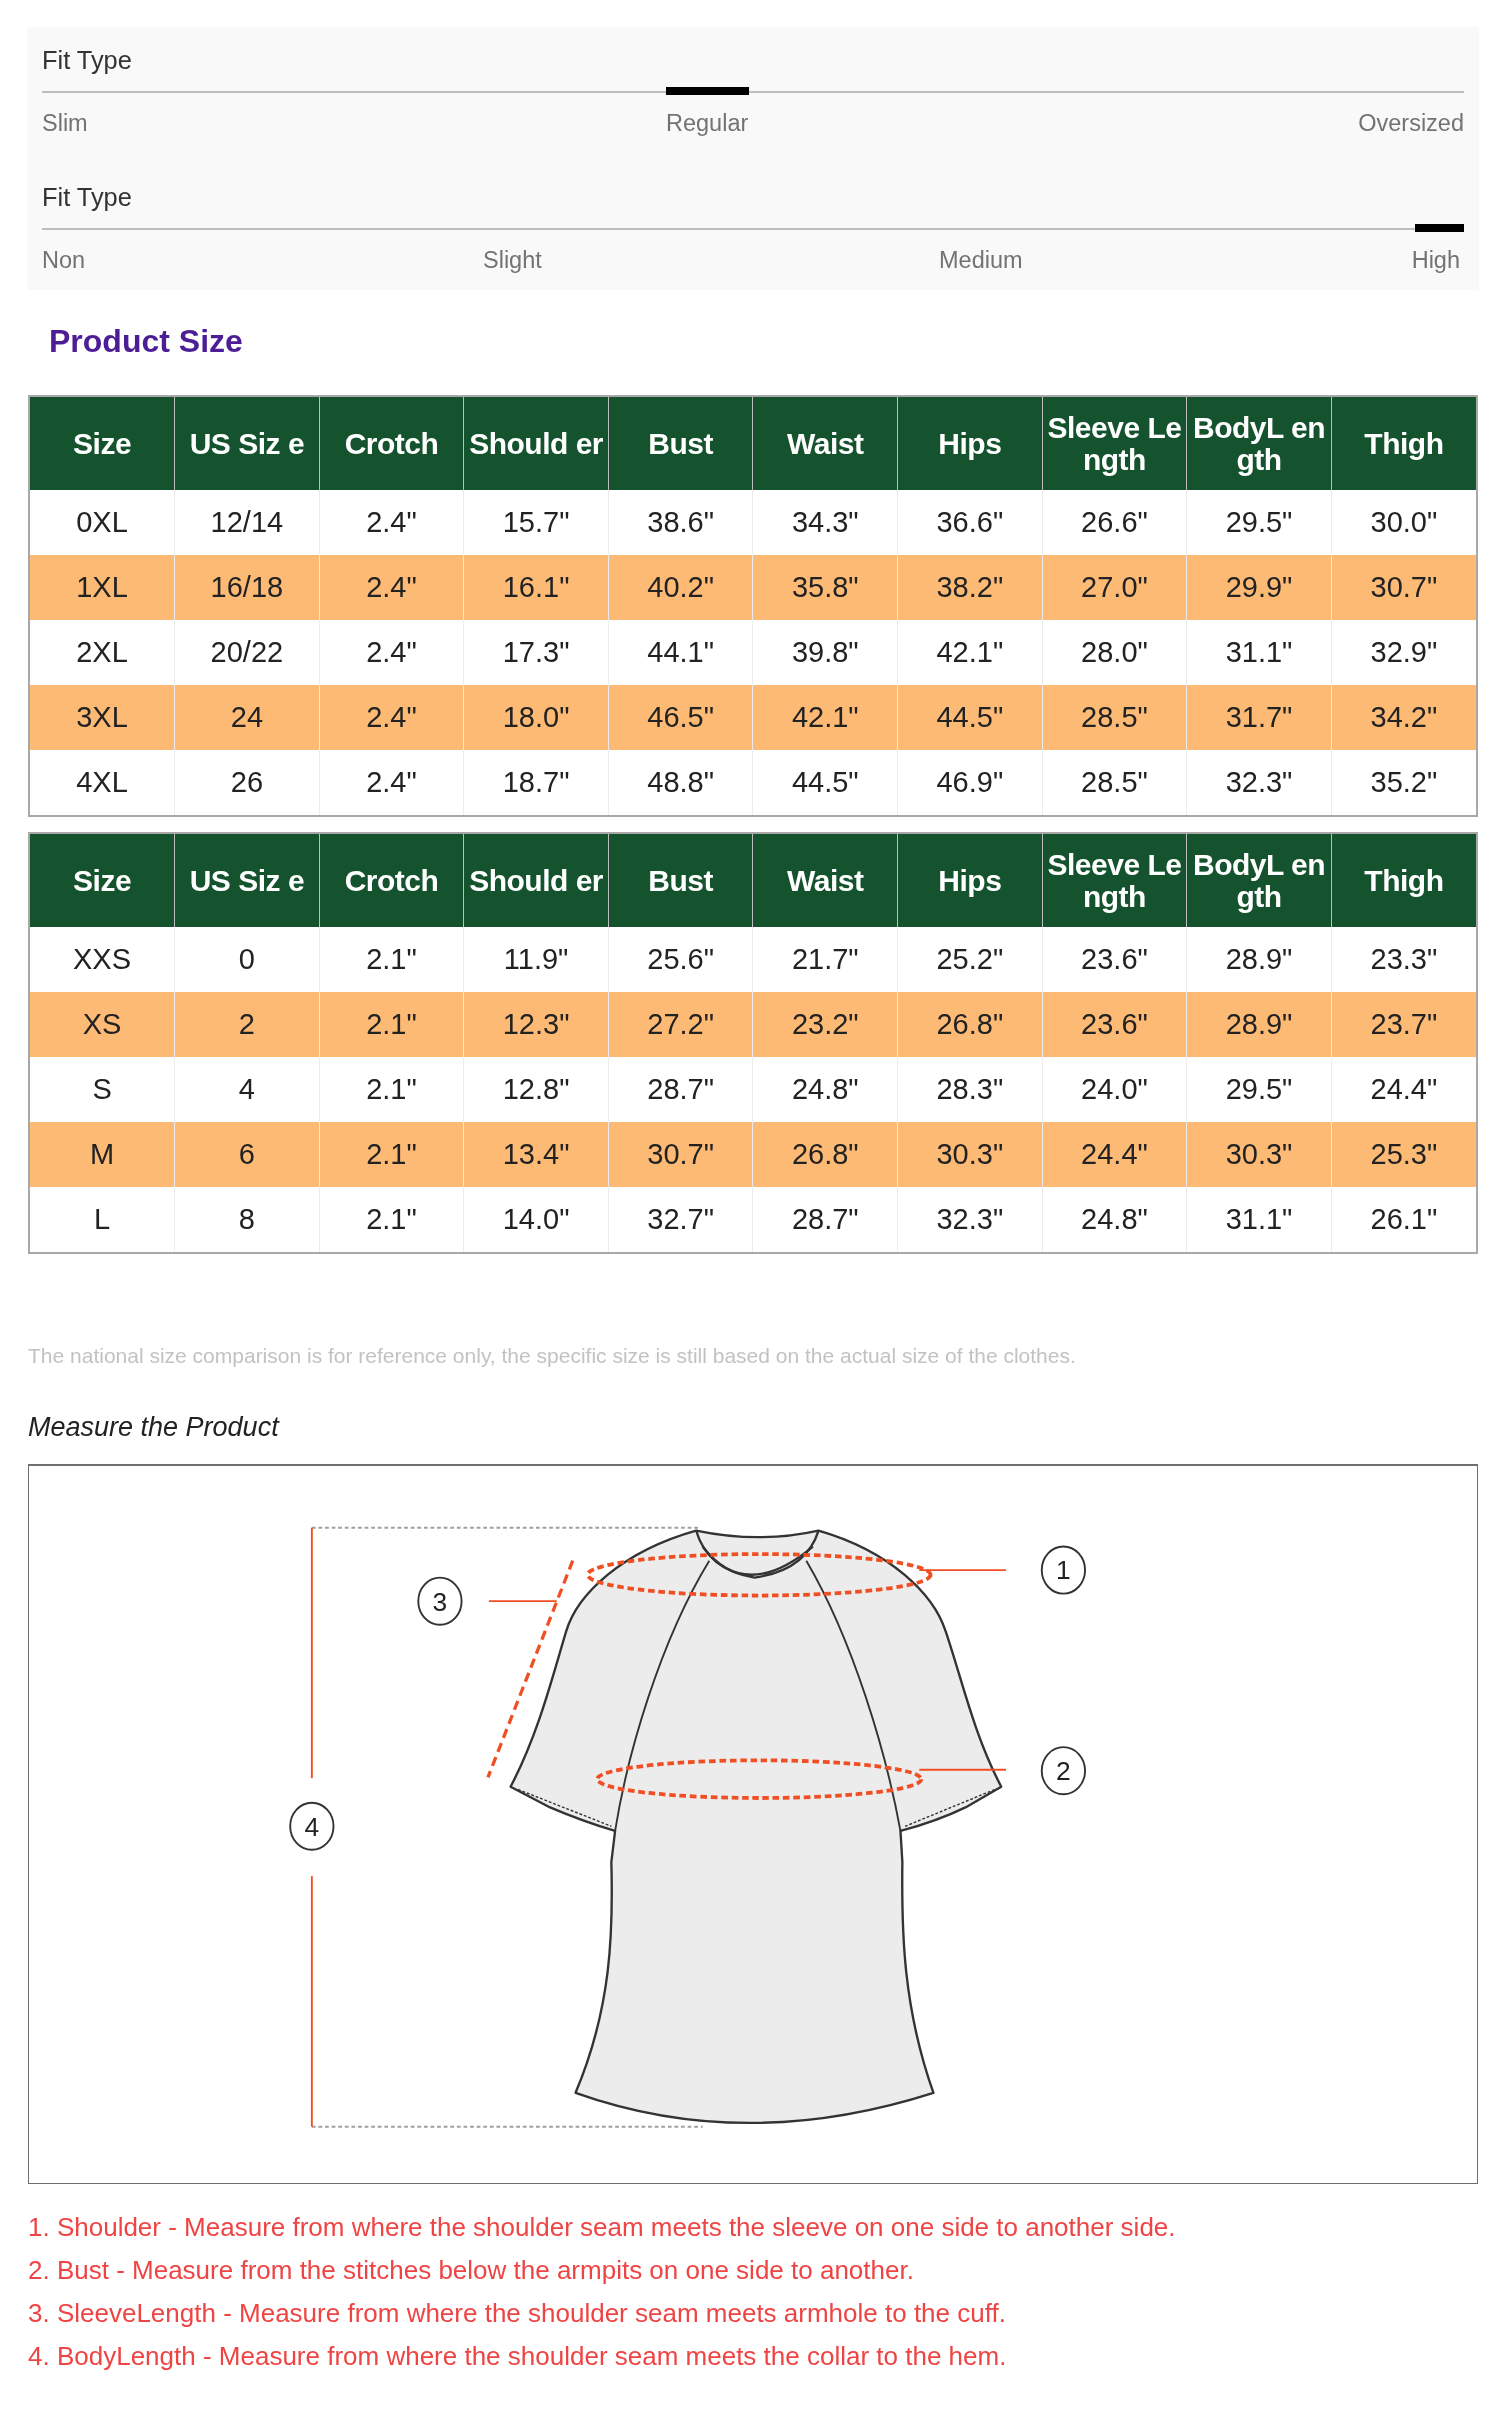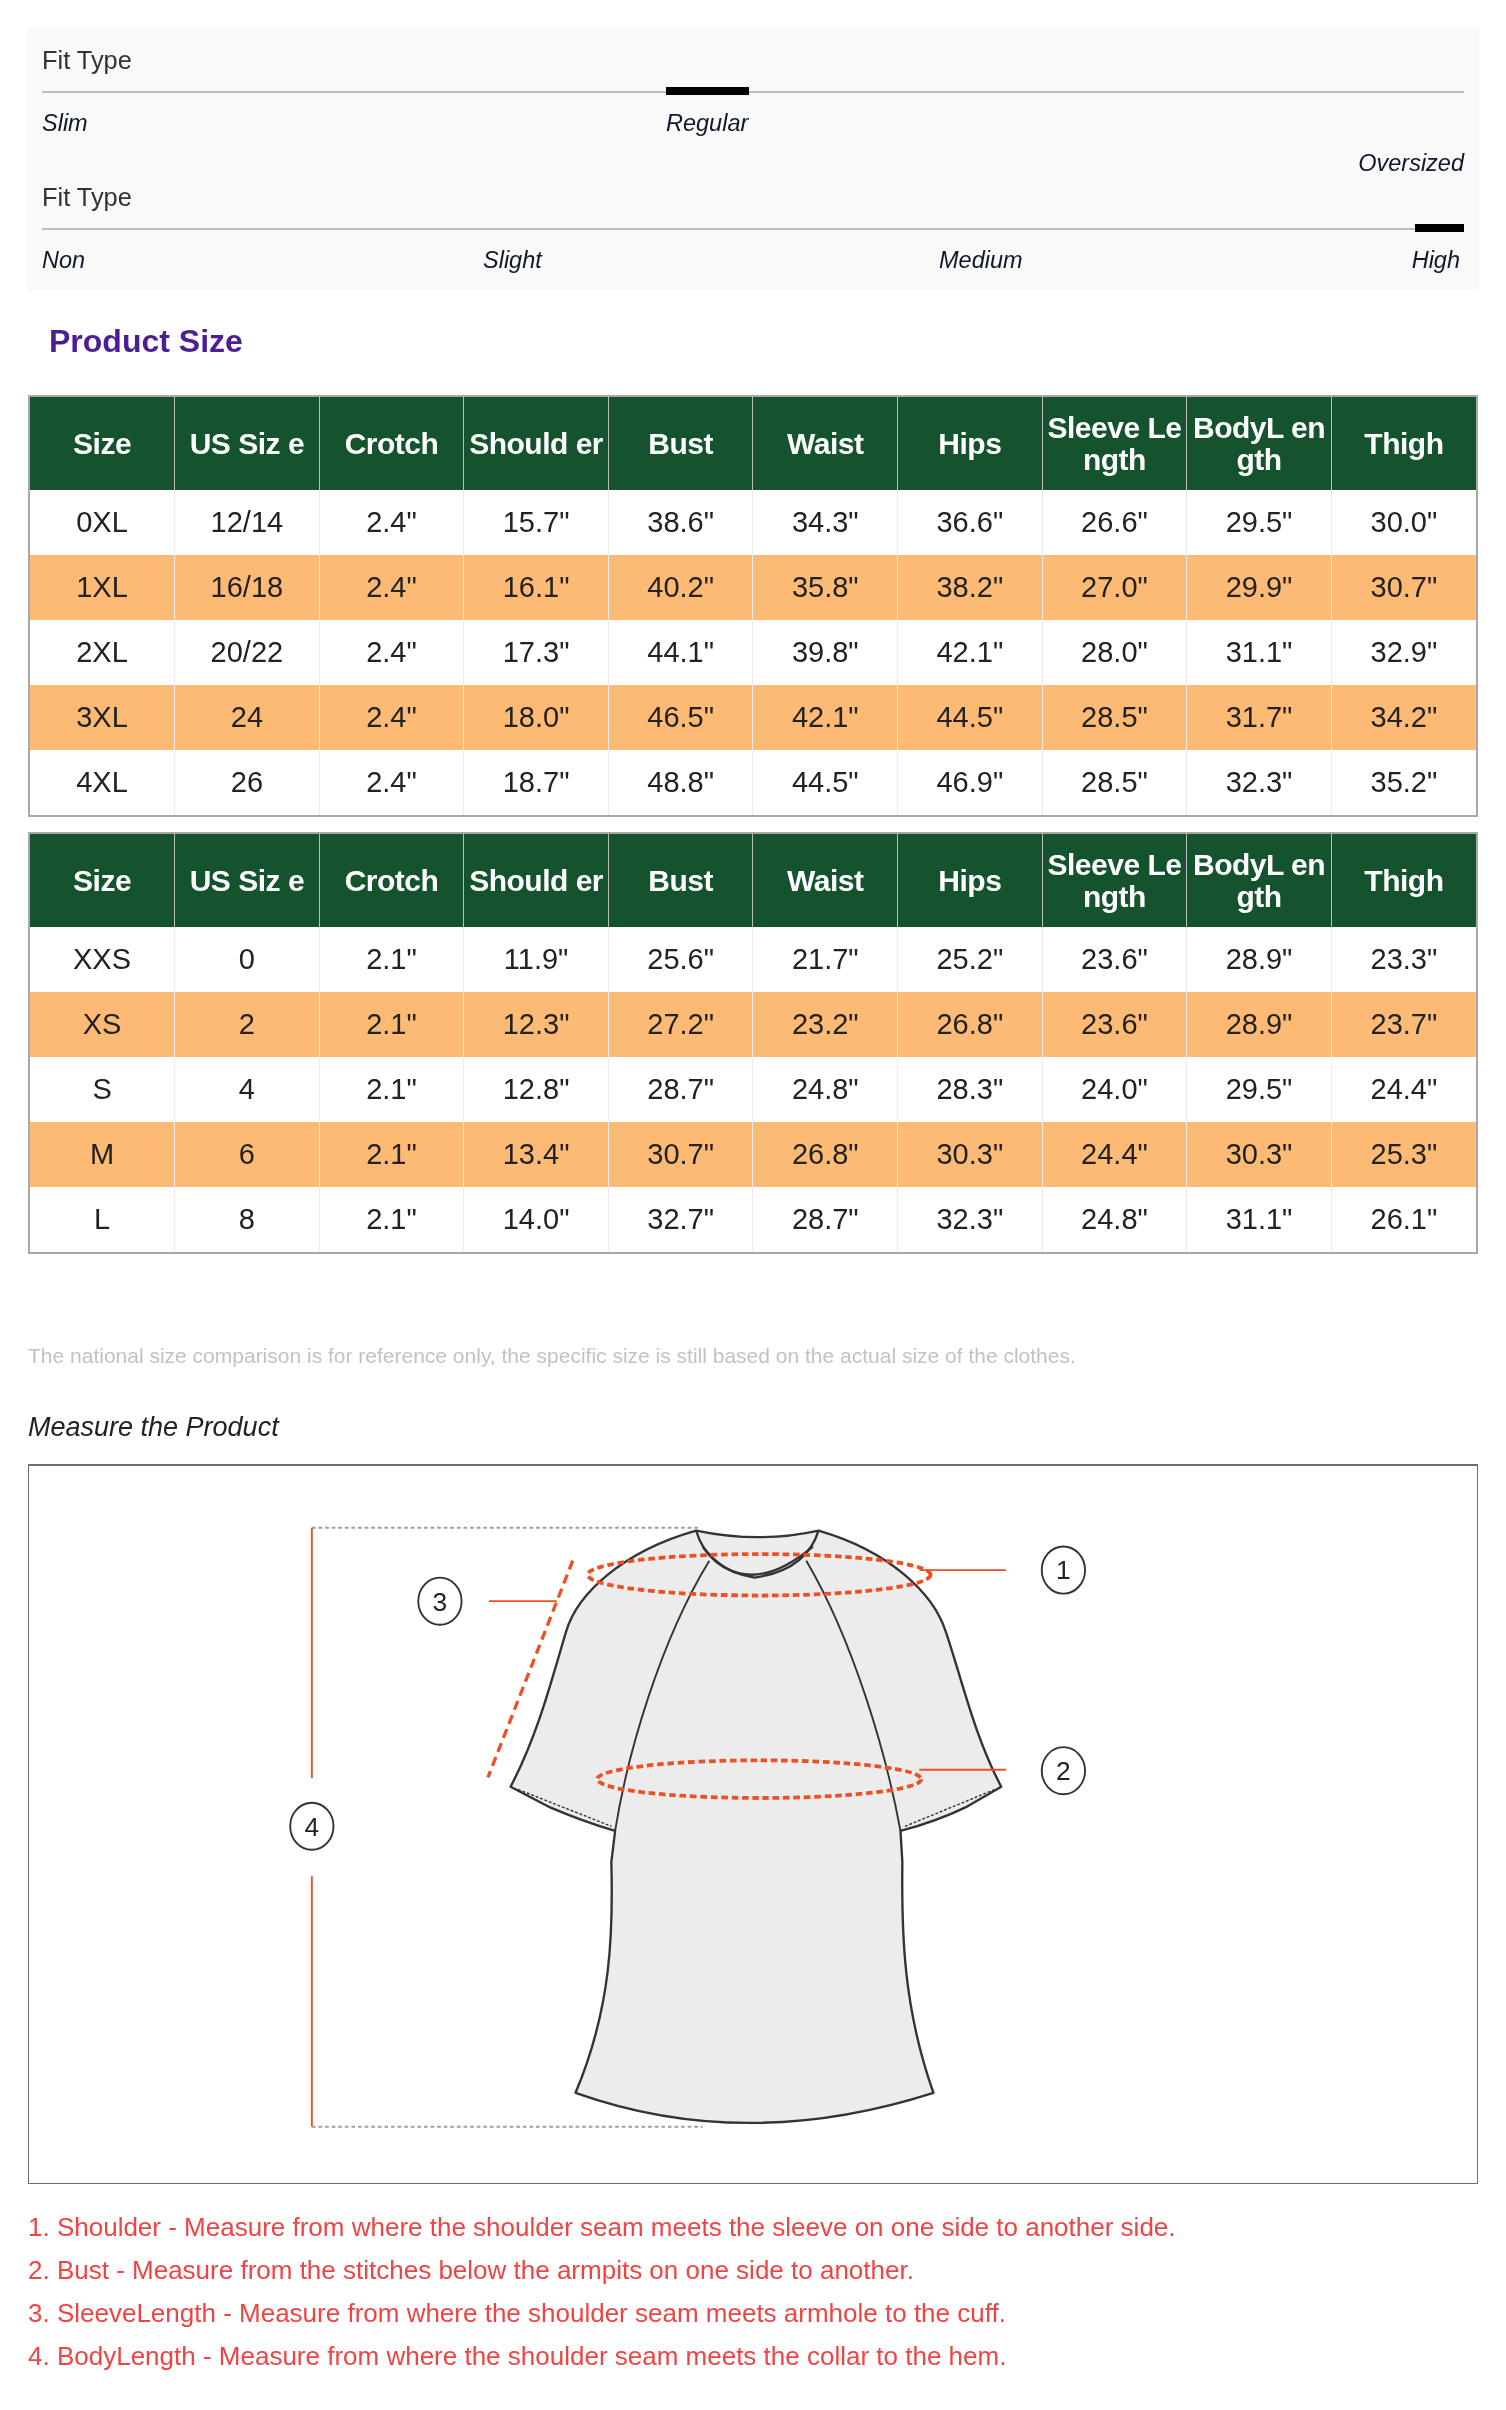--- a/index.html
+++ b/index.html
@@ -8,21 +8,21 @@
 
     
     .fit-panel { position: absolute; left: 27px; top: 27px; width: 1452px; height: 263px; background: #f9f9f9; }
     .fit-block { position: absolute; left: 0; width: 100%; height: 137px; }
     .fit-block.b1 { top: 0; }
     .fit-block.b2 { top: 137px; }
     .fit-title { position: absolute; left: 15px; top: 19px; font-size: 25.4px; color: #333; }
     .fit-track { position: absolute; left: 15px; right: 15px; top: 64px; height: 1.9px; background: #bdbdbd; }
     .fit-marker { position: absolute; top: -3.8px; height: 7.5px; background: #000; }
     .fit-labels { position: absolute; left: 15px; right: 15px; top: 83px; height: 38px; }
-    .fit-label { position: absolute; top: 0; font-size: 23.5px; color: #0f172a; white-space: nowrap; font-style: italic; }
+    .fit-label { position: absolute; top: 0; font-size: 23.5px; color: #737373; white-space: nowrap; }
 
     
     .section-title { position: absolute; left: 49px; top: 323px; font-size: 32px; font-weight: bold; color: #4c1d95; }
 
     
     .size-table { position: absolute; left: 28px; width: 1450px; border: 2.8px solid #a8a8a8; box-sizing: border-box; border-collapse: collapse; background: #fff; }
     .size-table.t1 { top: 395px; }
     .size-table.t2 { top: 832px; }
     .size-table table { width: 100%; border-collapse: collapse; table-layout: fixed; }
     .size-table th { background: #14532d; color: #fff; font-weight: bold; font-size: 30px; line-height: 32px; height: 93px;
@@ -49,21 +49,21 @@
 
 <div class="fit-panel">
   <div class="fit-block b1">
     <div class="fit-title">Fit Type</div>
     <div class="fit-track">
       <div class="fit-marker" style="left: 624px; width: 83px;"></div>
     </div>
     <div class="fit-labels">
       <span class="fit-label" style="left:0;">Slim</span>
       <span class="fit-label" style="left:624px;">Regular</span>
-      <span class="fit-label" style="right:0;margin-top:40px;">Oversized</span>
+      <span class="fit-label" style="right:0;">Oversized</span>
     </div>
   </div>
   <div class="fit-block b2">
     <div class="fit-title">Fit Type</div>
     <div class="fit-track">
       <div class="fit-marker" style="right: 0; width: 49px;"></div>
     </div>
     <div class="fit-labels">
       <span class="fit-label" style="left:0;">Non</span>
       <span class="fit-label" style="left:441px;">Slight</span>

